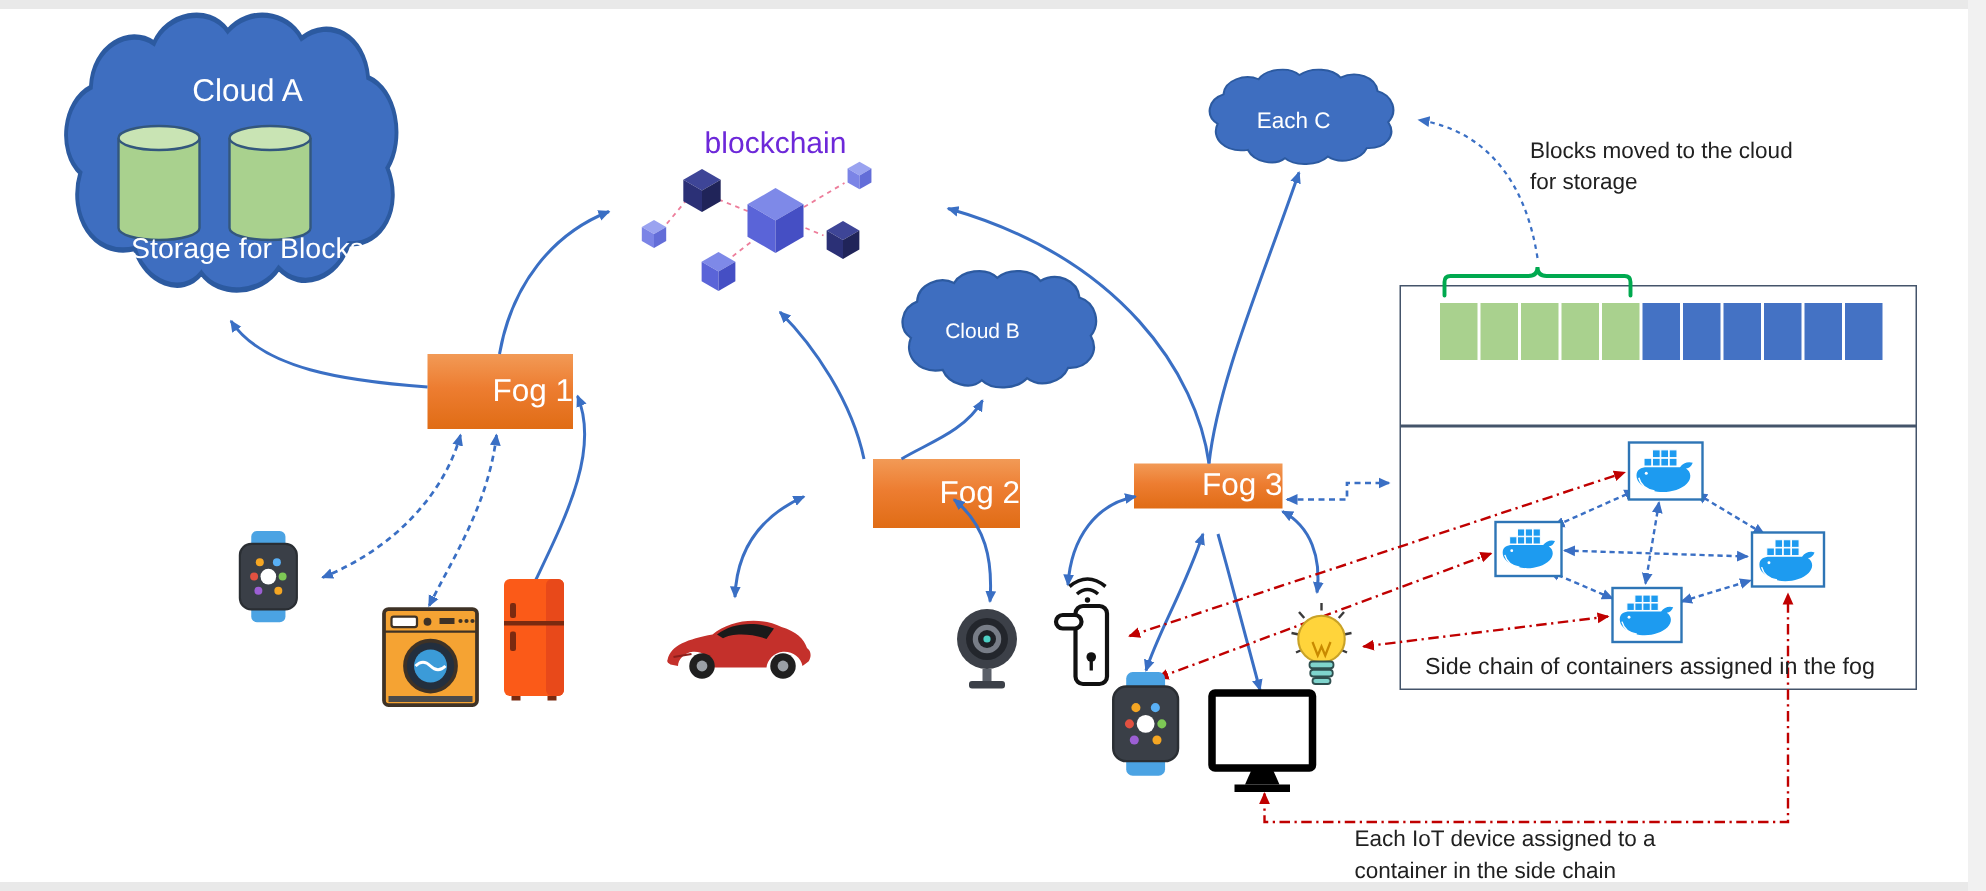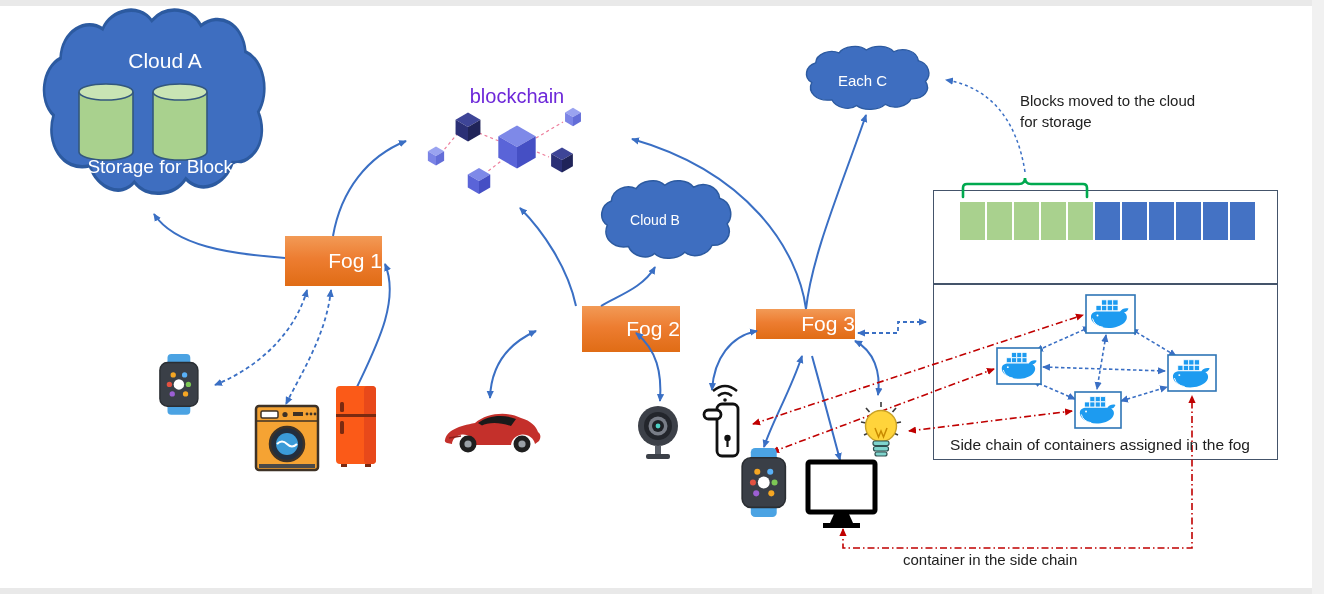--- a/index.html
+++ b/index.html
@@ -290,16 +290,17 @@
   <div class="label txt white center" style="left:810px;top:70px;width:105px;font-size:15px;">Each C</div>
 
   <div class="label txt note" style="left:1020px;top:90px;width:220px;">
     <div>Blocks moved to the cloud</div>
     <div>for storage</div>
   </div>
 
   <div class="label txt center" style="left:940px;top:434px;width:320px;font-size:15.5px;">Side chain of containers assigned in the fog</div>
 
   <div class="label txt note" style="left:903px;top:549px;width:240px;">
+    <div>Each IoT device assigned to a</div>
     <div>container in the side chain</div>
   </div>
 
 </div>
 
 </body></html>

